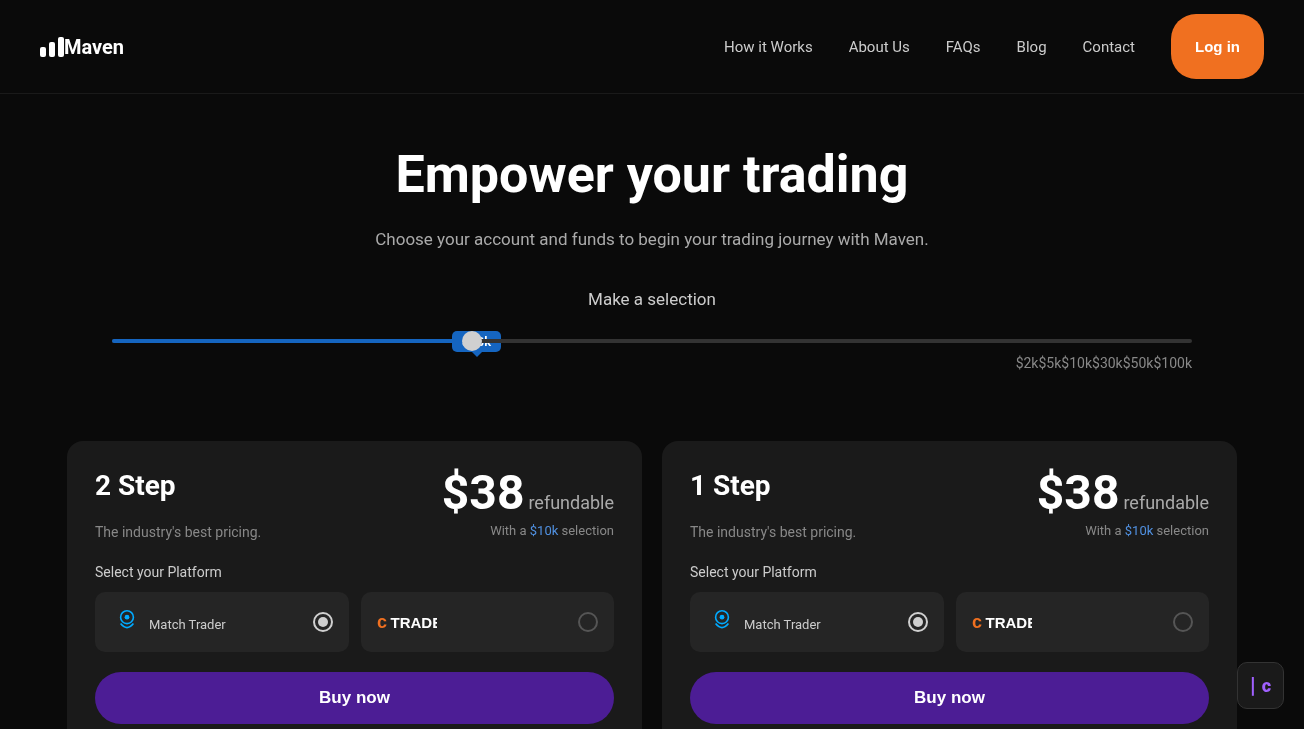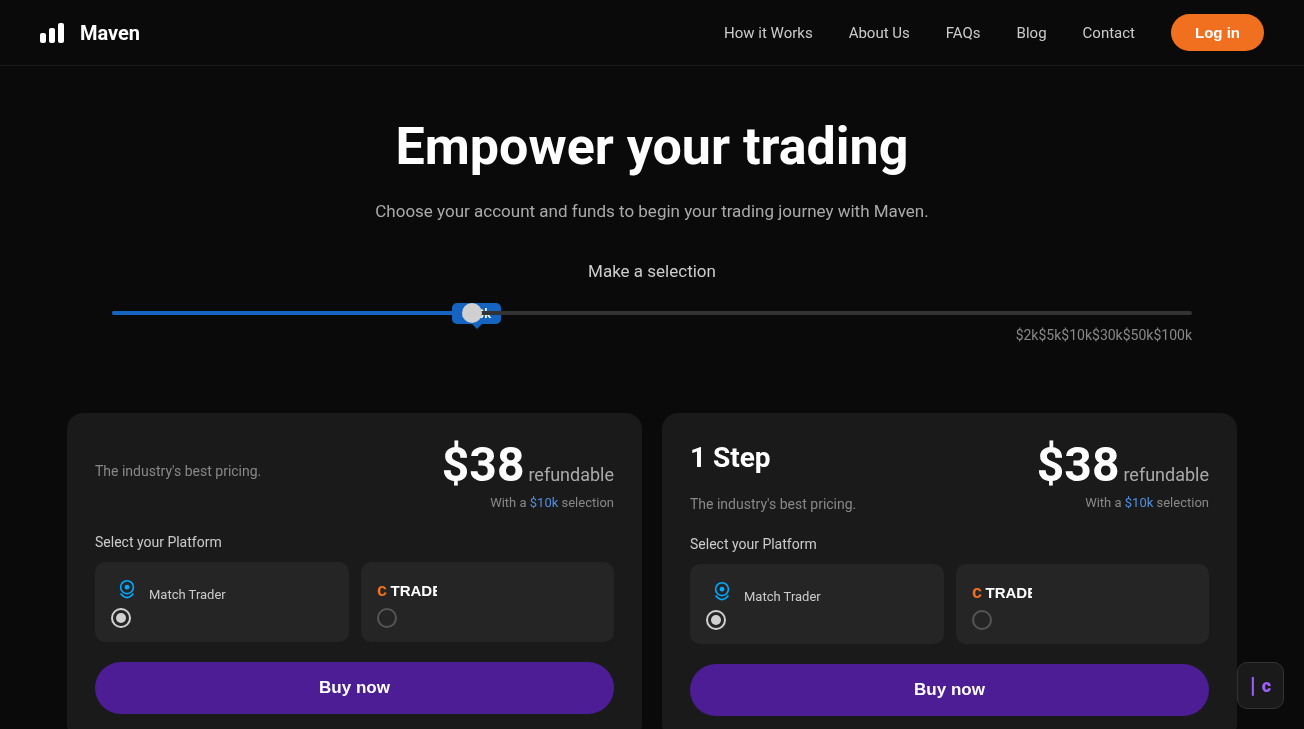--- a/index.html
+++ b/index.html
@@ -17,21 +17,21 @@
       align-items: center;
       justify-content: space-between;
       padding: 14px 40px;
       background: #0a0a0a;
       border-bottom: 1px solid #1a1a1a;
     }
 
     .nav-logo {
       display: flex;
       align-items: center;
-      gap: 16px;
+      gap: 0;
     }
 
     .nav-logo-icon {
       display: flex;
       gap: 3px;
       align-items: flex-end;
     }
 
     .bar {
       background: #fff;
@@ -59,21 +59,21 @@
       color: #ccc;
       font-size: 15px;
       text-decoration: none;
       cursor: pointer;
     }
 
     .btn-login {
       background: #f07020;
       color: #fff;
       border: none;
-      padding: 10px 24px;
+      padding: 24px 24px;
       border-radius: 25px;
       font-size: 15px;
       font-weight: 600;
       cursor: pointer;
     }
 
     
     .hero {
       text-align: center;
       padding: 50px 20px 30px;
@@ -252,23 +252,23 @@
       grid-template-columns: 1fr 1fr;
       gap: 12px;
       margin-bottom: 20px;
     }
 
     .platform-option {
       background: #252525;
       border-radius: 10px;
       padding: 14px 16px;
       display: flex;
+      align-items: center;
       justify-content: space-between;
       cursor: pointer;
-      flex-direction: column;
     }
 
     .platform-logo {
       display: flex;
       align-items: center;
       gap: 6px;
     }
 
     
     .match-trader-icon {
@@ -383,20 +383,21 @@
       </div>
     </div>
   </div>
 </section>
 
 <div class="cards-section">
 
   <div class="card">
     <div class="card-header">
       <div>
+        <div class="card-title">2 Step</div>
         <div class="card-subtitle">The industry's best pricing.</div>
       </div>
       <div class="card-price-block">
         <div class="card-price">
           <span>$38</span><span class="label">refundable</span>
         </div>
         <div class="card-price-note">
           <span>With a </span><a>$10k</a><span> selection</span>
         </div>
       </div>

